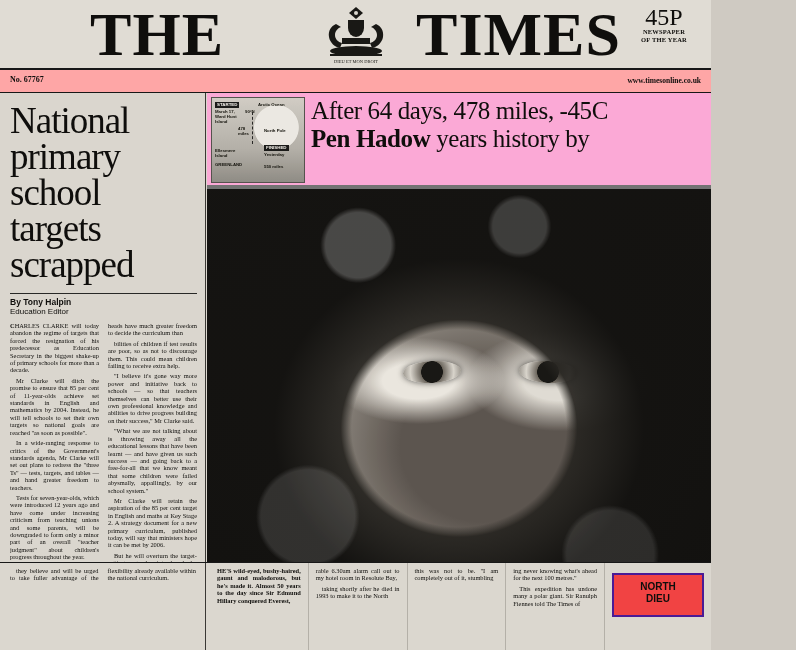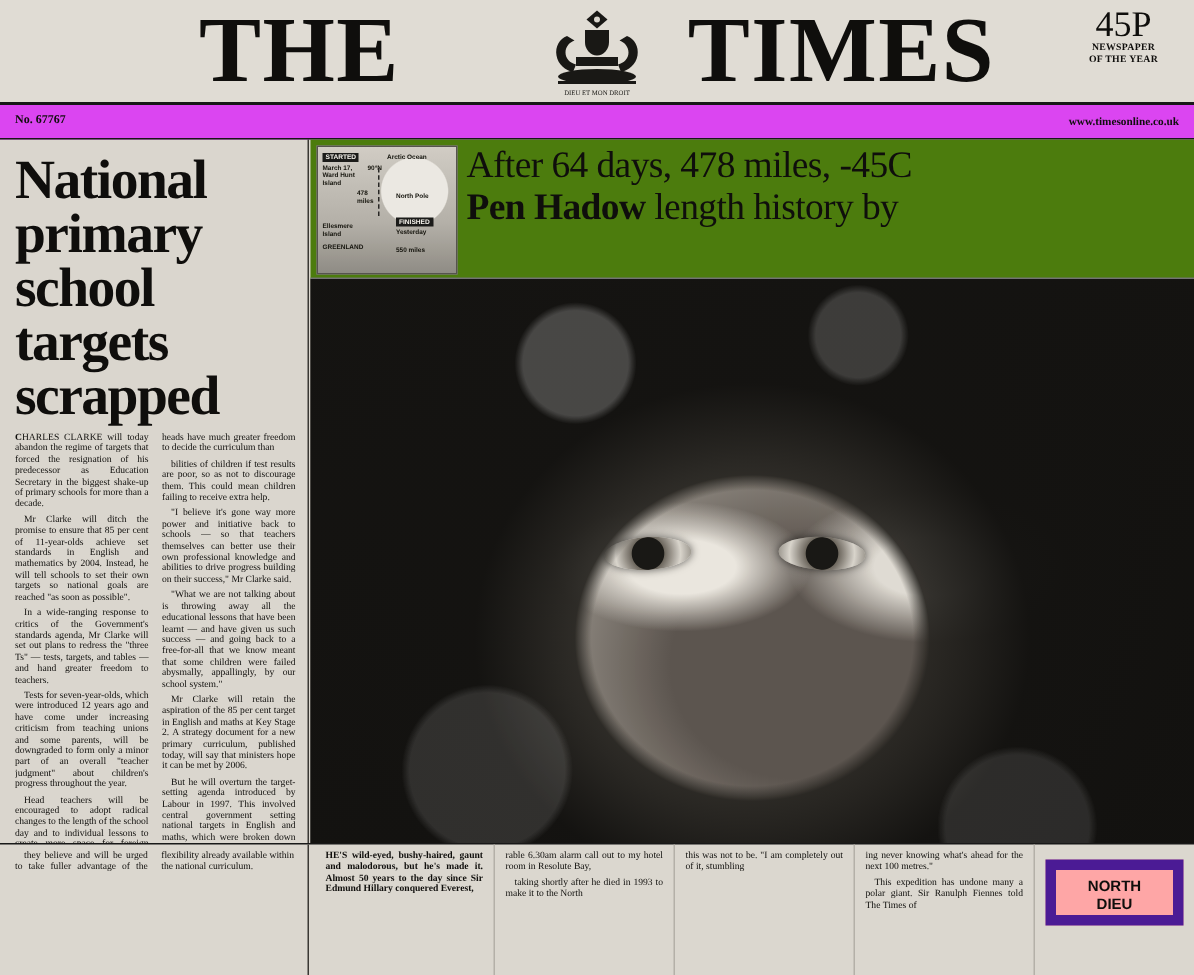--- a/index.html
+++ b/index.html
@@ -2,21 +2,21 @@
 <html><head>
 <meta charset="utf-8">
 <style>
   html,body{margin:0;padding:0;background:#cfcac2;}
   body{
     font-family:"Liberation Serif", serif;
     color:#11100e;
   }
   .page{
     position:relative;
-    width:796px;height:650px;
+    width:711px;height:650px;
     background:#d8d4cc;
     overflow:hidden;
     filter:contrast(1.02);
   }
   
   .masthead{
     position:relative;
     height:68px;
     border-bottom:2px solid #1a1a1a;
     background:#dedad2;
@@ -49,21 +49,21 @@
   }
   .price .sub{
     font-size:6.5px;font-weight:700;line-height:8px;letter-spacing:.2px;
     text-transform:uppercase;
   }
   
   .datebar{
     position:relative;
     height:22px;
     border-bottom:1.5px solid #1a1a1a;
-    background:#d946ef;
+    background:#fca5a5;
   }
   .datebar .issue{
     position:absolute;left:10px;top:5px;
     font-size:8px;font-weight:700;
   }
   .datebar .date{
     position:absolute;left:0;right:0;top:4px;
     text-align:center;
     font-size:10.5px;font-weight:700;letter-spacing:.6px;
   }
@@ -77,21 +77,21 @@
     height:560px;
   }
   
   .leftcol{
     position:absolute;left:0;top:0;width:206px;height:560px;
     padding:6px 8px 0 10px;
     box-sizing:border-box;
     border-right:1px solid #3b3935;
   }
   .lead-head{
-    font-weight:700;
+    font-weight:400;
     font-size:37px;
     line-height:36px;
     letter-spacing:-1px;
     text-align:left;
     margin:4px 0 0 0;
   }
   .byline{
     margin-top:10px;
     border-top:1px solid #2a2a28;
     padding-top:3px;
@@ -115,22 +115,22 @@
   .cols2 p{margin:0 0 3px 0;text-indent:6px;}
   .cols2 p.first{text-indent:0;}
   .cols2 p.first::first-letter{font-weight:700;}
   
   .rightcol{
     position:absolute;left:207px;top:0;right:0;height:560px;
   }
   .skybox{
     position:relative;
     height:92px;
-    border-bottom:1px solid #737373;
-    background:#4d7c0f;
+    border-bottom:4px solid #737373;
+    background:#f9a8d4;
   }
   .minimap{
     position:absolute;left:4px;top:4px;
     width:92px;height:84px;
     background:#b9b5ad;
     border:1px solid #56544f;
     overflow:hidden;
     font-family:"Liberation Sans", sans-serif;
   }
   .minimap .ice{
@@ -228,22 +228,22 @@
     text-align:justify;
     overflow:hidden;
     border-right:1px solid #b3afa7;
   }
   .bcol p{margin:0 0 3px 0;text-indent:6px;}
   .bcol p.first{text-indent:0;}
   .bcol.lead{font-weight:700;}
   .bcol.last{border-right:0;flex:0 0 92px;}
   .polebox{
     margin-top:6px;
-    border:7px solid #4c1d95;
-    background:#fca5a5;
+    border:2px solid #4c1d95;
+    background:#ef4444;
     height:44px;
     text-align:center;
     font-family:"Liberation Sans", sans-serif;
     font-weight:700;
     font-size:10px;line-height:12px;
     padding-top:6px;
     box-sizing:border-box;
   }
   .leftbottom{
     position:absolute;left:0;width:206px;top:0;bottom:0;
@@ -290,20 +290,24 @@
 
   <div class="datebar">
     <div class="issue">No. 67767</div>
     <div class="site">www.timesonline.co.uk</div>
   </div>
 
   <div class="content">
 
     <div class="leftcol">
       <div class="lead-head">National primary school targets scrapped</div>
+      <div class="byline">
+        <div>By Tony Halpin</div>
+        <div class="role">Education Editor</div>
+      </div>
       <div class="cols2" id="lead-body">
           <p class="first">CHARLES CLARKE will today abandon the regime of targets that forced the resignation of his predecessor as Education Secretary in the biggest shake-up of primary schools for more than a decade.</p>
           <p>Mr Clarke will ditch the promise to ensure that 85 per cent of 11-year-olds achieve set standards in English and mathematics by 2004. Instead, he will tell schools to set their own targets so national goals are reached "as soon as possible".</p>
           <p>In a wide-ranging response to critics of the Government's standards agenda, Mr Clarke will set out plans to redress the "three Ts" — tests, targets, and tables — and hand greater freedom to teachers.</p>
           <p>Tests for seven-year-olds, which were introduced 12 years ago and have come under increasing criticism from teaching unions and some parents, will be downgraded to form only a minor part of an overall "teacher judgment" about children's progress throughout the year.</p>
           <p>Head teachers will be encouraged to adopt radical changes to the length of the school day and to individual lessons to create more space for foreign languages, music, art, drama and sport. Mr Clarke will say that heads have much greater freedom to decide the curriculum than</p>
           <p>bilities of children if test results are poor, so as not to discourage them. This could mean children failing to receive extra help.</p>
           <p>"I believe it's gone way more power and initiative back to schools — so that teachers themselves can better use their own professional knowledge and abilities to drive progress building on their success," Mr Clarke said.</p>
           <p>"What we are not talking about is throwing away all the educational lessons that have been learnt — and have given us such success — and going back to a free-for-all that we know meant that some children were failed abysmally, appallingly, by our school system."</p>
           <p>Mr Clarke will retain the aspiration of the 85 per cent target in English and maths at Key Stage 2. A strategy document for a new primary curriculum, published today, will say that ministers hope it can be met by 2006.</p>
@@ -324,21 +328,21 @@
           <div class="lbl" style="left:26px;top:28px;width:16px;white-space:normal;">478 miles</div>
           <div class="tag" style="left:52px;top:47px;">FINISHED</div>
           <div class="lbl" style="left:52px;top:54px;">Yesterday</div>
           <div class="lbl" style="left:3px;top:50px;width:26px;white-space:normal;">Ellesmere Island</div>
           <div class="lbl" style="left:3px;top:64px;">GREENLAND</div>
           <div class="lbl" style="left:52px;top:66px;">550 miles</div>
           <div class="dash" style="left:40px;top:14px;height:32px;"></div>
         </div>
         <div class="skyhead">
           <div>After 64 days, 478 miles, -45C</div>
-          <div><b>Pen Hadow</b><span> length history by</span></div>
+          <div><b>Pen Hadow</b><span> years history by</span></div>
         </div>
       </div>
 
       <div class="photo">
         <div class="face"></div>
         <div class="eyeL"></div>
         <div class="eyeR"></div>
         <div class="hood"></div>
         <div class="frost"></div>
         <div class="caption"><span>From </span><b>Ginny Dougary</b><span> in Resolution Bay, the Canadian Arctic</span></div>

